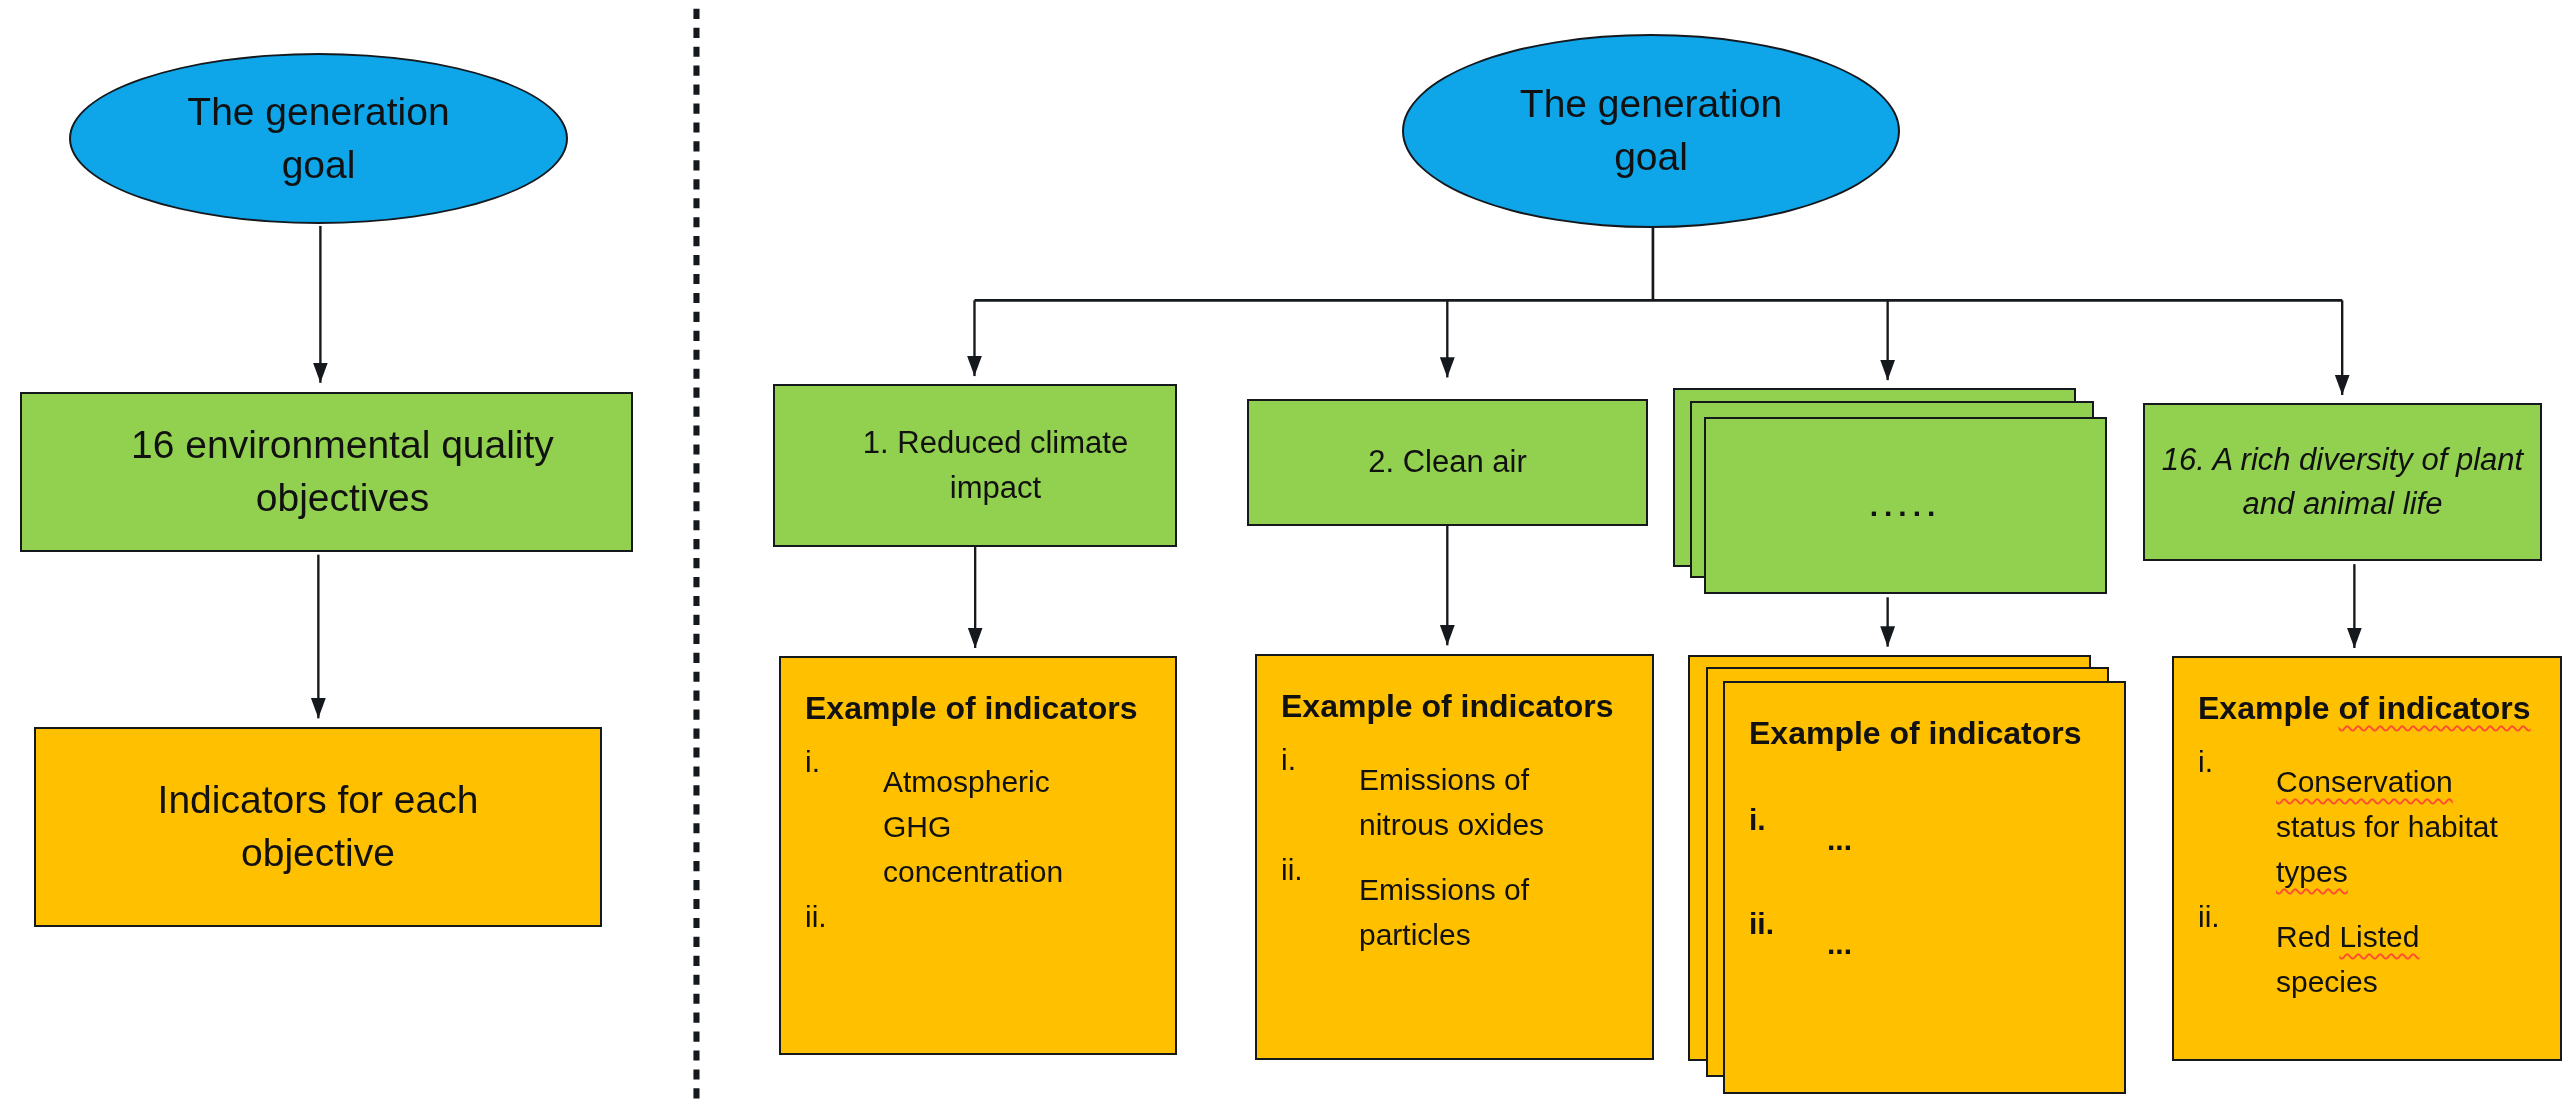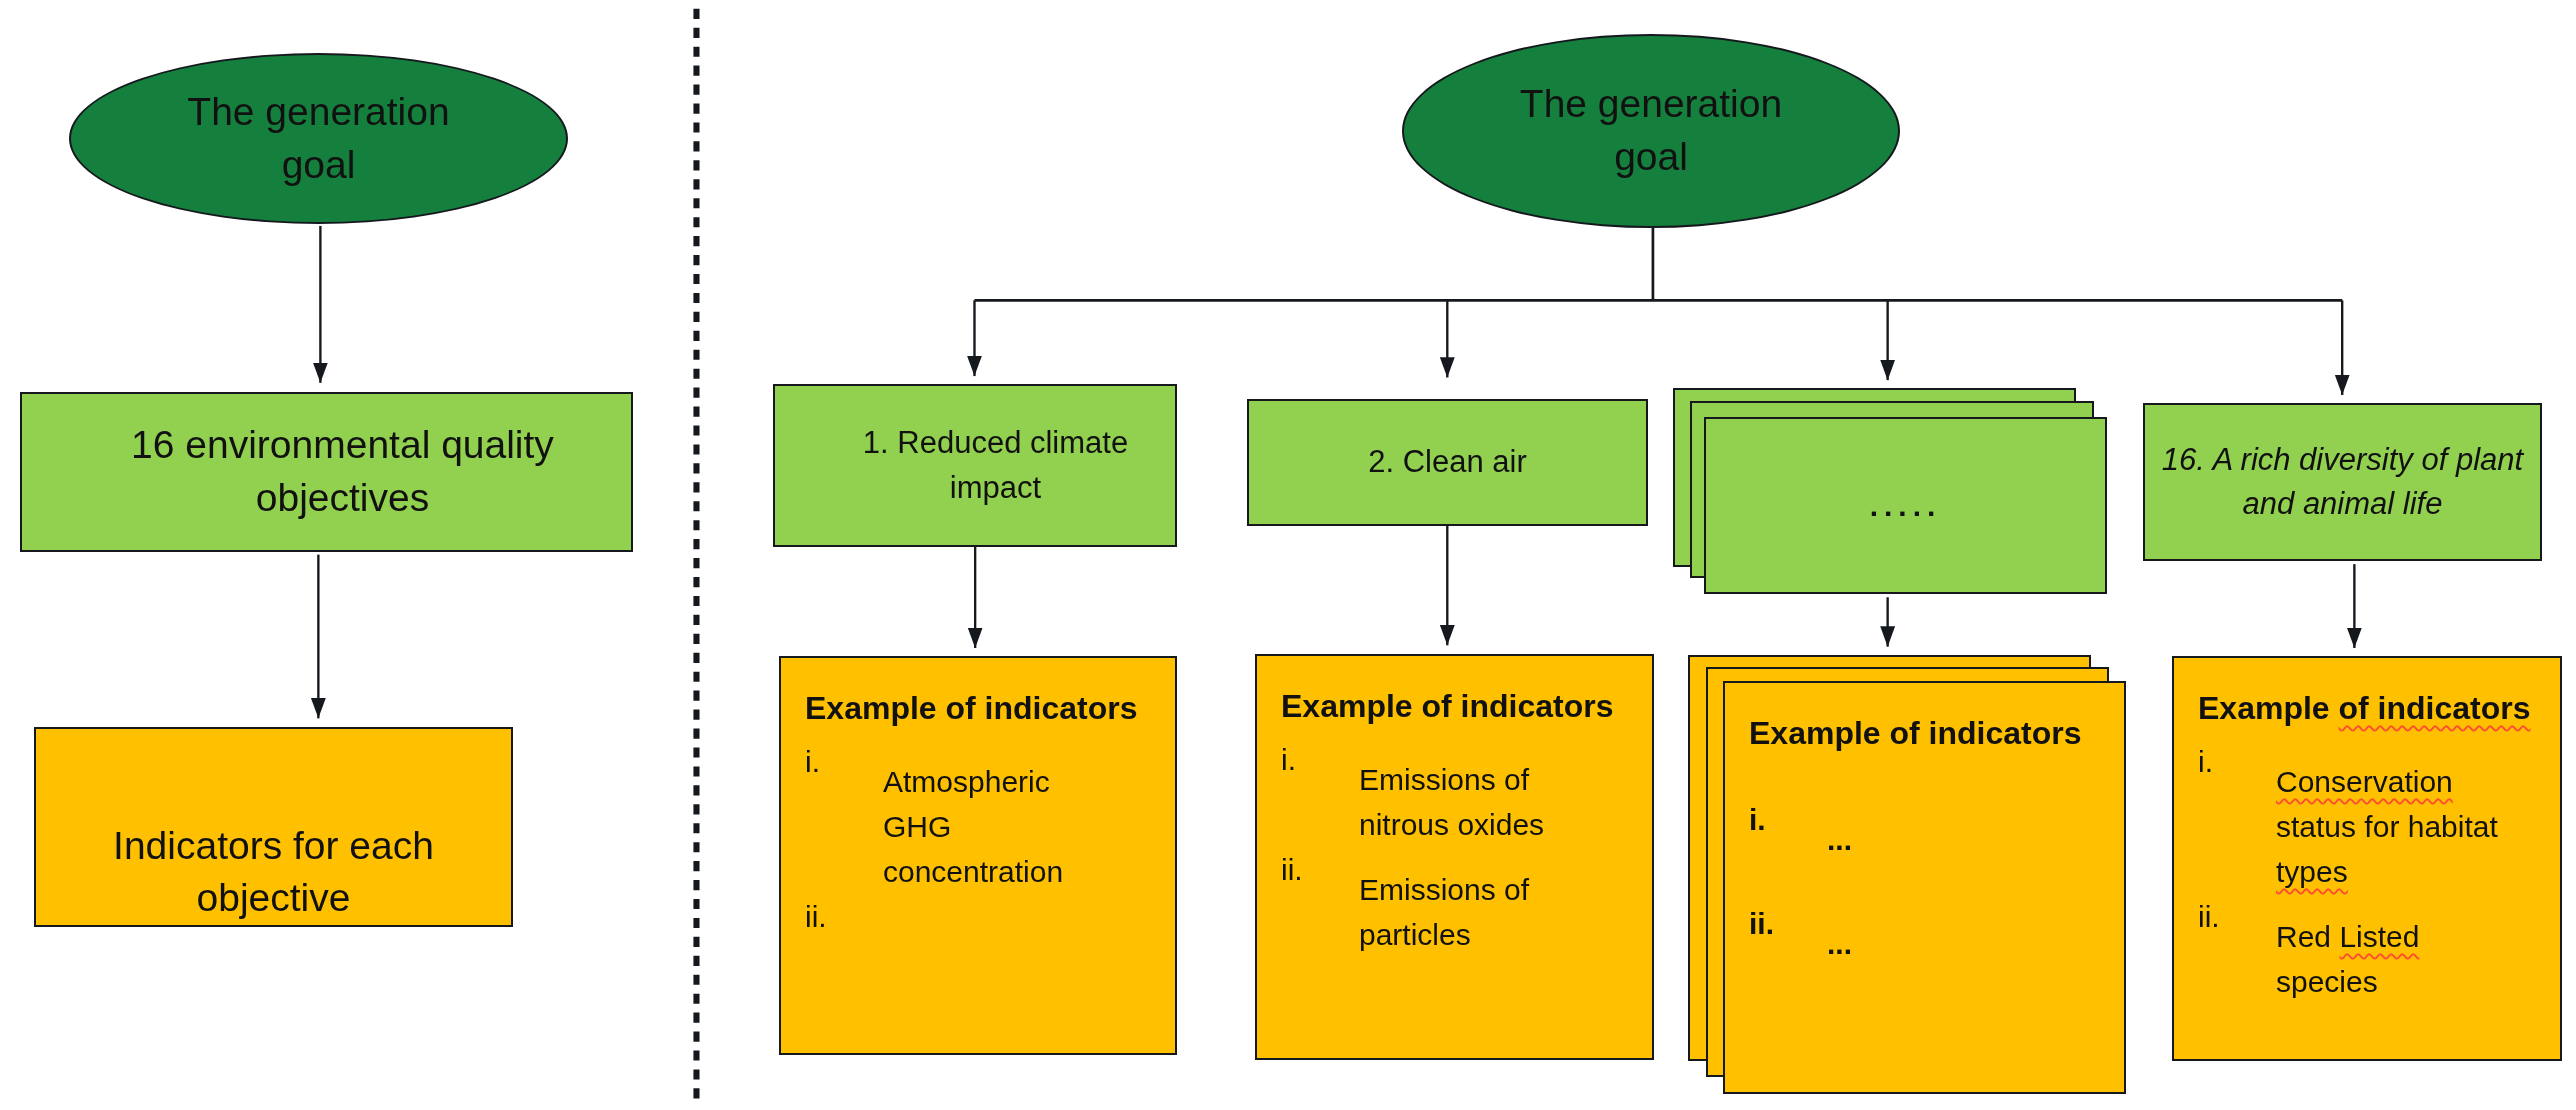--- a/index.html
+++ b/index.html
@@ -8,21 +8,21 @@
     width:2576px;height:1110px;
     background:#ffffff;
     font-family:"Liberation Sans", sans-serif;
     color:#111111;
     overflow:hidden;
   }
   .lines{position:absolute;left:0;top:0;width:2576px;height:1110px;}
   .shape{position:absolute;box-sizing:border-box;}
   .ellipse{
     border-radius:50%;
-    background:#15803d;
+    background:#0ea5e9;
     border:2.7px solid #15191e;
     display:flex;align-items:center;justify-content:center;
     text-align:center;
     font-size:39px;line-height:1.35;
   }
   .ellipse .lbl{max-width:291px;}
   .rect{
     border:2.7px solid #15191e;
     display:flex;align-items:center;justify-content:center;
     text-align:center;
@@ -87,21 +87,21 @@
   </svg>
 
   <div class="shape ellipse" style="left:69px;top:53px;width:499px;height:171px;">
     <span class="lbl">The generation goal</span>
   </div>
 
   <div class="shape rect green big-label" style="left:20px;top:392px;width:613px;height:160px;padding-left:32px;">
     <span class="lbl">16 environmental quality objectives</span>
   </div>
 
-  <div class="shape rect orange big-label orangeL" style="left:34px;top:727px;width:479px;height:200px;border-width:2px;align-items:flex-end;">
+  <div class="shape rect orange big-label orangeL" style="left:34px;top:727px;width:568px;height:200px;border-width:2px;">
     <span class="lbl">Indicators for each objective</span>
   </div>
 
   <div class="shape ellipse" style="left:1402px;top:34px;width:498px;height:194px;">
     <span class="lbl">The generation goal</span>
   </div>
 
   <div class="shape rect green gtext g1" style="left:773px;top:384px;width:404px;height:163px;padding-left:41px;">
     <span class="lbl">1. Reduced climate impact</span>
   </div>

